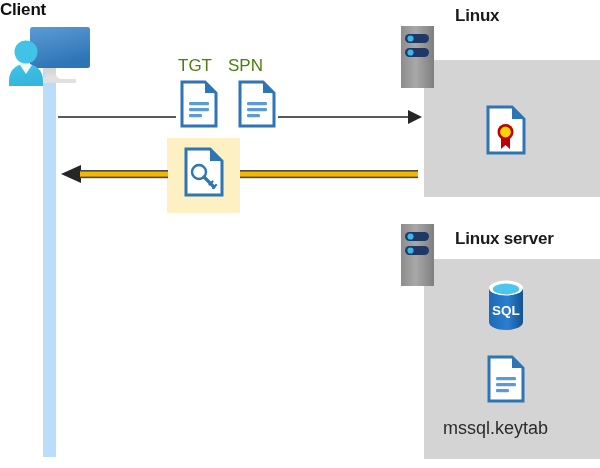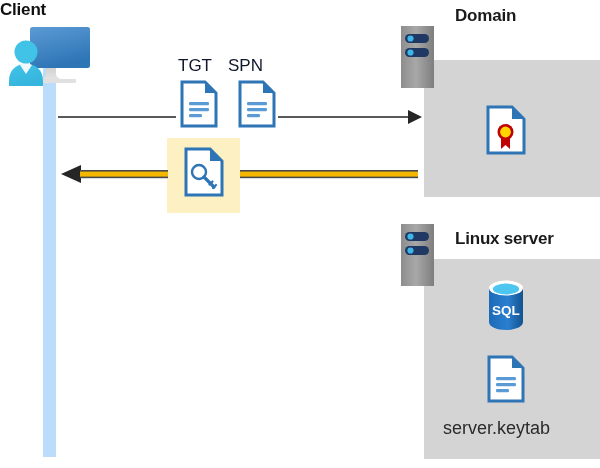--- a/index.html
+++ b/index.html
@@ -34,21 +34,21 @@
   
   #client-icon{position:absolute;left:6px;top:24px;width:86px;height:62px;}
 
   
   .rack{position:absolute;width:33px;height:62px;}
 
   
   .docicon{position:absolute;}
 
   
-  .small-label{position:absolute;font-size:17px;color:#0f172a;}
+  .small-label{position:absolute;font-size:17px;color:#4d7c0f;}
   #tgt-label{left:178px;top:56px;}
   #spn-label{left:228px;top:56px;}
   #keytab-label{left:443px;top:418px;font-size:18px;color:#2b2b2b;}
 
   
   #highlight{position:absolute;left:167px;top:138px;width:73px;height:75px;background:#fdf0c3;}
 
   
   .arrow-svg{position:absolute;overflow:visible;}
 </style>
@@ -101,21 +101,21 @@
       </linearGradient>
     </defs>
     <rect x="0" y="0" width="33" height="62" fill="url(#rackGrad)"></rect>
     <rect x="4" y="8" width="24" height="9" rx="4.5" fill="#1f3864"></rect>
     <circle cx="9.5" cy="12.5" r="3.1" fill="#3fb6e8"></circle>
     <rect x="4" y="22" width="24" height="9" rx="4.5" fill="#1f3864"></rect>
     <circle cx="9.5" cy="26.5" r="3.1" fill="#3fb6e8"></circle>
   </svg>
 
   <div class="section-title" id="dc-title">
-    <div>Domain</div>
+    <div>Linux</div>
   </div>
 
   <svg class="docicon" style="left:486px;top:105px;width:40px;height:50px;" viewBox="0 0 40 50">
     <path d="M2 2 h24 l12 12 v34 h-36 z" fill="#ffffff" stroke="#2e75b6" stroke-width="3"></path>
     <path d="M26 2 l12 12 h-12 z" fill="#2e75b6"></path>
 
     <path d="M15 30 l0 14 l4.5 -4 l4.5 4 l0 -14 z" fill="#c00000"></path>
     <circle cx="19.5" cy="27" r="8" fill="#c00000"></circle>
     <circle cx="19.5" cy="27" r="5.4" fill="#ffd400"></circle>
   </svg>
@@ -145,21 +145,21 @@
   </svg>
 
   <svg class="docicon" style="left:487px;top:355px;width:38px;height:48px;" viewBox="0 0 38 48">
     <path d="M2 2 h23 l11 11 v33 h-34 z" fill="#ffffff" stroke="#2e75b6" stroke-width="3"></path>
     <path d="M25 2 l11 11 h-11 z" fill="#2e75b6"></path>
     <rect x="9" y="22" width="20" height="3.2" rx="1.2" fill="#5b9bd5"></rect>
     <rect x="9" y="28" width="20" height="3.2" rx="1.2" fill="#5b9bd5"></rect>
     <rect x="9" y="34" width="13" height="3.2" rx="1.2" fill="#5b9bd5"></rect>
   </svg>
 
-  <div class="small-label" id="keytab-label">server.keytab</div>
+  <div class="small-label" id="keytab-label">mssql.keytab</div>
 
   <svg class="arrow-svg" style="left:56px;top:104px;width:370px;height:26px;" viewBox="0 0 370 26">
     <line x1="2" y1="13" x2="120" y2="13" stroke="#595959" stroke-width="2"></line>
     <line x1="222" y1="13" x2="352" y2="13" stroke="#595959" stroke-width="2"></line>
     <path d="M352 6 l14 7 l-14 7 z" fill="#262626"></path>
   </svg>
 
   <div class="small-label" id="tgt-label">TGT</div>
   <div class="small-label" id="spn-label">SPN</div>
 

